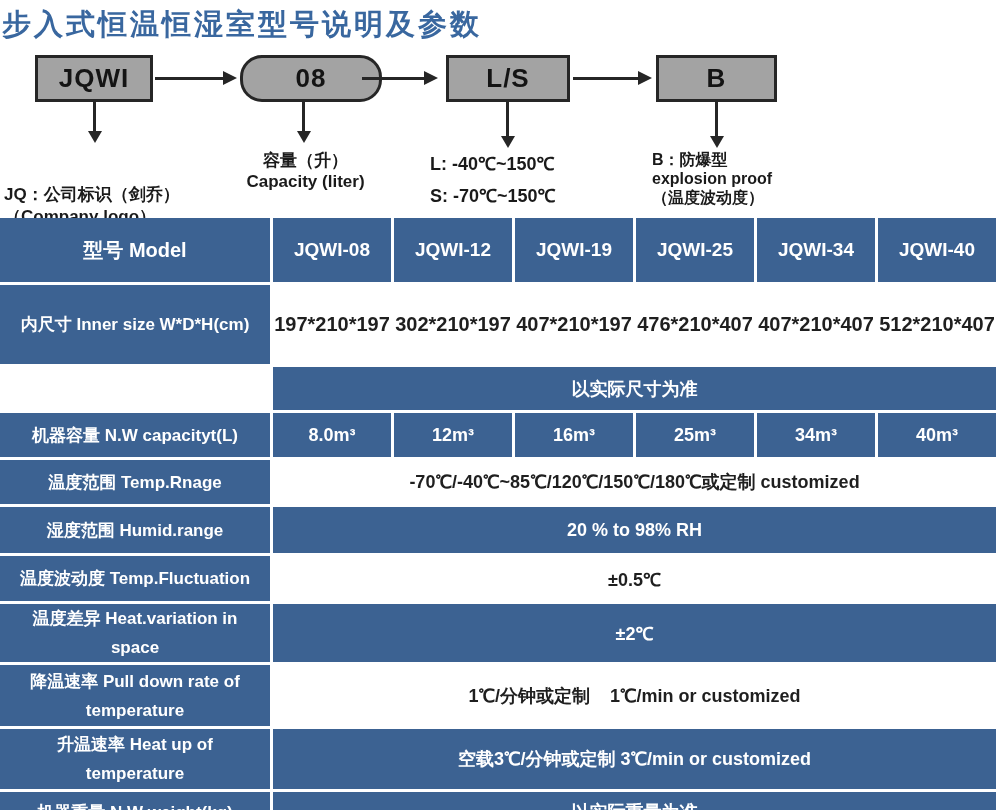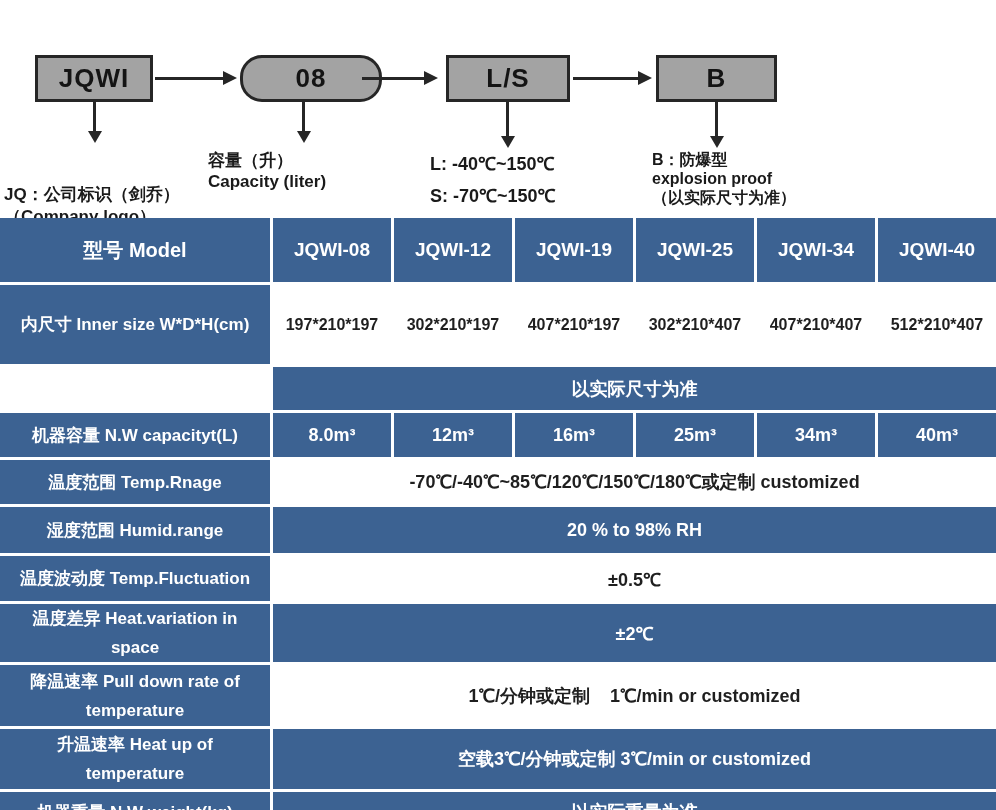--- a/index.html
+++ b/index.html
@@ -30,21 +30,21 @@
 
   .h-line{position:absolute;height:3px;background:#262626;top:77px;}
   .h-head{position:absolute;top:71px;width:0;height:0;
     border-left:14px solid #262626;border-top:7px solid transparent;border-bottom:7px solid transparent;}
   .v-line{position:absolute;width:3px;background:#262626;}
   .v-head{position:absolute;width:0;height:0;
     border-top:12px solid #262626;border-left:7px solid transparent;border-right:7px solid transparent;}
 
   .note{position:absolute;color:#1a1a1a;font-weight:bold;}
   .note-1{left:4px;top:148px;width:240px;font-size:17px;line-height:22px;text-align:left;margin-top:36px;}
-  .note-2{left:208px;top:150px;width:195px;font-size:17px;line-height:21px;}
+  .note-2{left:208px;top:150px;width:195px;font-size:17px;line-height:21px;text-align:center;}
   .note-3{left:430px;top:148px;width:170px;font-size:18px;line-height:32px;text-align:left;}
   .note-4{left:652px;top:150px;width:180px;font-size:16px;line-height:19px;text-align:left;}
 
   
   .spec-table{
     position:absolute;left:0;top:218px;width:996px;
     display:grid;
     grid-template-columns:270px repeat(6, 1fr);
     grid-template-rows:64px 79px 43px 44px 44px 46px 45px 58px 61px 60px 40px;
     gap:3px;
@@ -53,28 +53,29 @@
     display:flex;align-items:center;justify-content:center;
     text-align:center;font-weight:bold;
   }
   .c-blue{background:#3c6292;color:#ffffff;}
   .c-white{background:#ffffff;color:#1f1f1f;}
   .span6{grid-column:2 / 8;white-space:pre-wrap;}
   .lab{font-size:17px;line-height:29px;padding:0 8px;}
   .head-lab{font-size:20px;}
   .model{font-size:19px;}
   .num{font-size:18px;letter-spacing:0;}
-  .inner-val{font-size:16px;}
+  .inner-val{font-size:20px;}
   .span-val{font-size:18px;}
 </style>
 </head>
 <body>
 
 <div class="page">
 
+  <div class="page-title">步入式恒温恒湿室型号说明及参数</div>
 
   <div class="flow-box box-jqwi">JQWI</div>
   <div class="flow-box box-08">08</div>
   <div class="flow-box box-ls">L/S</div>
   <div class="flow-box box-b">B</div>
 
   <div class="h-line" style="left:155px;width:70px;"></div>
   <div class="h-head" style="left:223px;"></div>
   <div class="h-line" style="left:362px;width:64px;"></div>
   <div class="h-head" style="left:424px;"></div>
@@ -99,38 +100,38 @@
     <div>容量（升）</div>
     <div>Capacity (liter)</div>
   </div>
   <div class="note note-3">
     <div>L: -40℃~150℃</div>
     <div>S: -70℃~150℃</div>
   </div>
   <div class="note note-4">
     <div>B：防爆型</div>
     <div>explosion proof</div>
-    <div>（以实际尺寸为准）</div>
+    <div>（温度波动度）</div>
   </div>
 
   <div class="spec-table">
 
     <div class="cell c-blue lab head-lab">型号 Model</div>
     <div class="cell c-blue model">JQWI-08</div>
     <div class="cell c-blue model">JQWI-12</div>
     <div class="cell c-blue model">JQWI-19</div>
     <div class="cell c-blue model">JQWI-25</div>
     <div class="cell c-blue model">JQWI-34</div>
     <div class="cell c-blue model">JQWI-40</div>
 
     <div class="cell c-blue lab">内尺寸 Inner size W*D*H(cm)</div>
     <div class="cell c-white inner-val">197*210*197</div>
     <div class="cell c-white inner-val">302*210*197</div>
     <div class="cell c-white inner-val">407*210*197</div>
-    <div class="cell c-white inner-val">302*210*407</div>
+    <div class="cell c-white inner-val">476*210*407</div>
     <div class="cell c-white inner-val">407*210*407</div>
     <div class="cell c-white inner-val">512*210*407</div>
 
     <div class="cell c-blue span6 span-val">以实际尺寸为准</div>
 
     <div class="cell c-blue lab">机器容量 N.W capacityt(L)</div>
     <div class="cell c-blue num">8.0m³</div>
     <div class="cell c-blue num">12m³</div>
     <div class="cell c-blue num">16m³</div>
     <div class="cell c-blue num">25m³</div>

